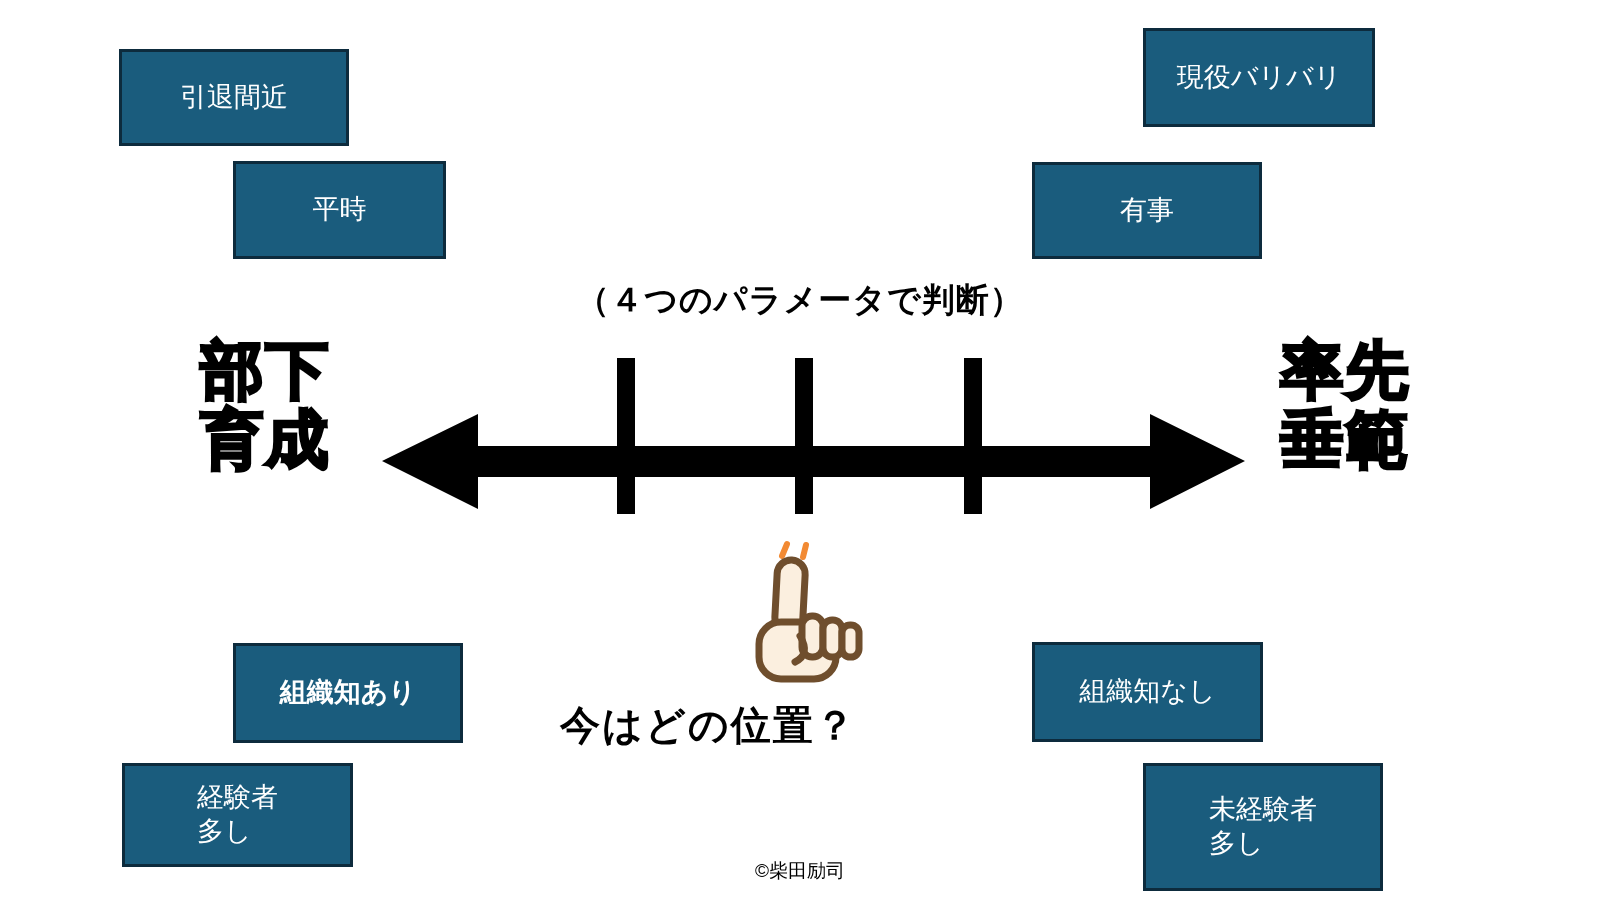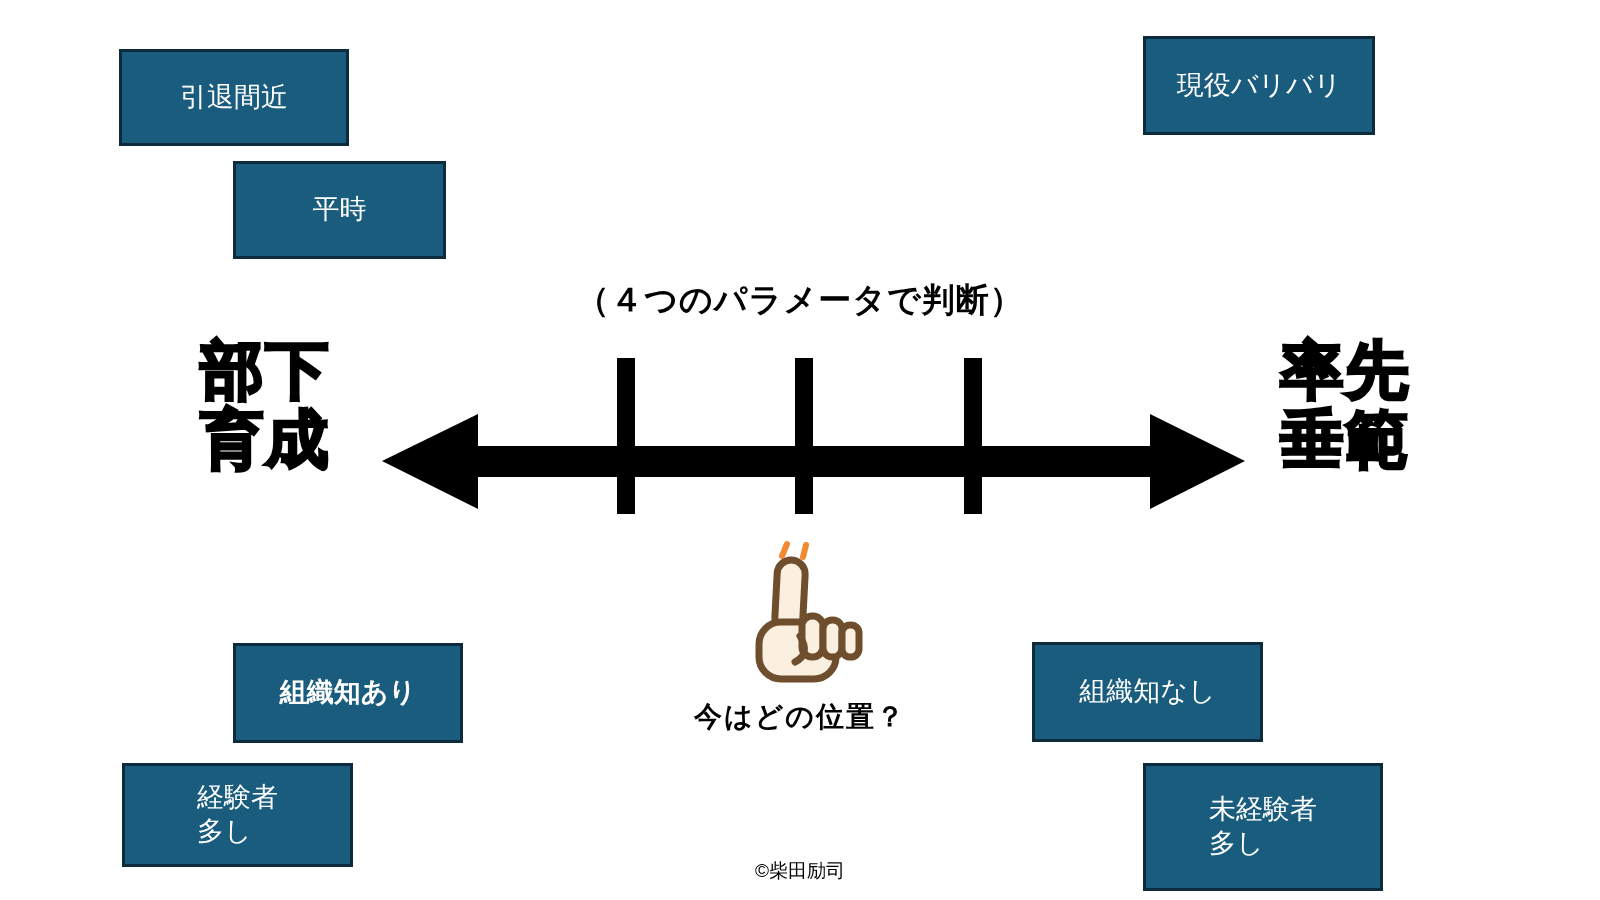--- a/index.html
+++ b/index.html
@@ -75,51 +75,52 @@
   }
   .spark {
     fill: none;
     stroke: var(--spark-color, #F28A33);
     stroke-width: 6;
     stroke-linecap: round;
   }
   .question {
     position: absolute;
     left: 560px; top: 698px; width: 480px;
-    text-align: center;
-    font-size: 28px;
+    text-align: left;
+    font-size: 40px;
     font-weight: bold;
     color: var(--text-color, #000);
     letter-spacing: 2px;
   }
   .copyright {
     position: absolute;
     left: 650px; top: 858px; width: 300px;
     text-align: center;
     font-size: 19px;
     color: var(--text-color, #000);
   }
   
   #box-near-retirement      { left: 119px;  top: 49px;  width: 230px; height: 97px; }
   #box-normal-times         { left: 233px;  top: 161px; width: 213px; height: 98px; }
-  #box-active-duty          { left: 1143px; top: 36px;  width: 232px; height: 99px; }
+  #box-active-duty          { left: 1143px; top: 28px;  width: 232px; height: 99px; }
   #box-emergency            { left: 1032px; top: 162px; width: 230px; height: 97px; }
   #box-org-knowledge-present{ left: 233px;  top: 643px; width: 230px; height: 100px; font-weight: bold; }
   #box-org-knowledge-absent { left: 1032px; top: 642px; width: 231px; height: 100px; }
   #box-many-experienced     { left: 122px;  top: 763px; width: 231px; height: 104px; }
   #box-many-inexperienced   { left: 1143px; top: 763px; width: 240px; height: 128px; }
 </style>
 </head>
 <body>
 
 <div id="canvas">
 
   <div class="box" id="box-near-retirement">引退間近</div>
   <div class="box" id="box-normal-times">平時</div>
   <div class="box" id="box-active-duty">現役バリバリ</div>
+  <div class="box" id="box-emergency">有事</div>
   <div class="box" id="box-org-knowledge-present">組織知あり</div>
   <div class="box" id="box-org-knowledge-absent">組織知なし</div>
   <div class="box" id="box-many-experienced">経験者
 多し</div>
   <div class="box" id="box-many-inexperienced">未経験者
 多し</div>
 
   <div class="caption">（４つのパラメータで判断）</div>
 
   <div class="big-label" id="axis-label-left">部下

